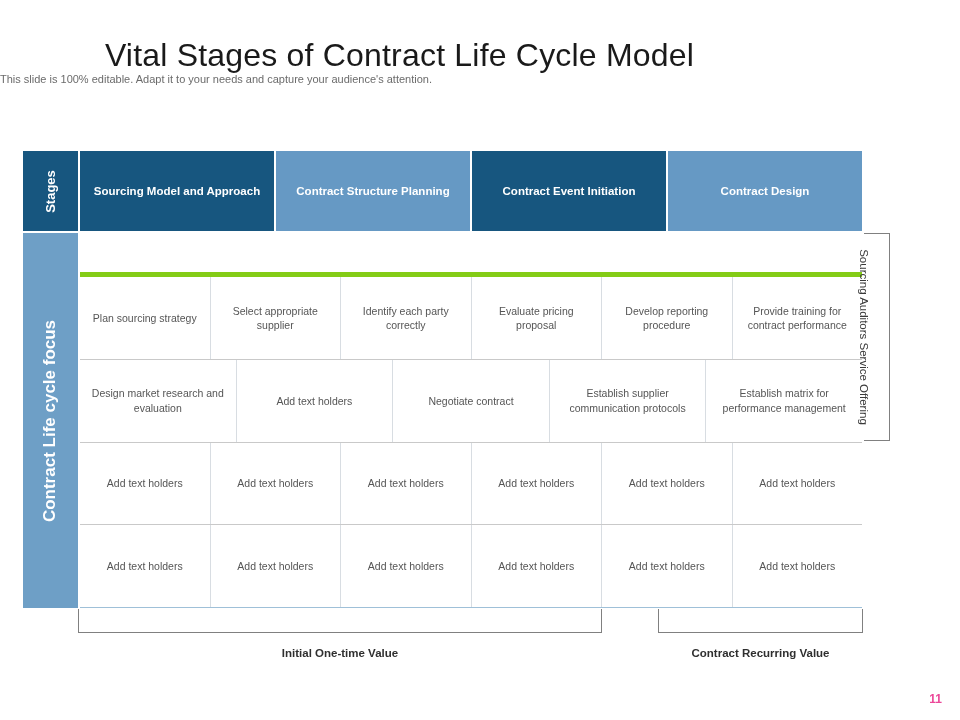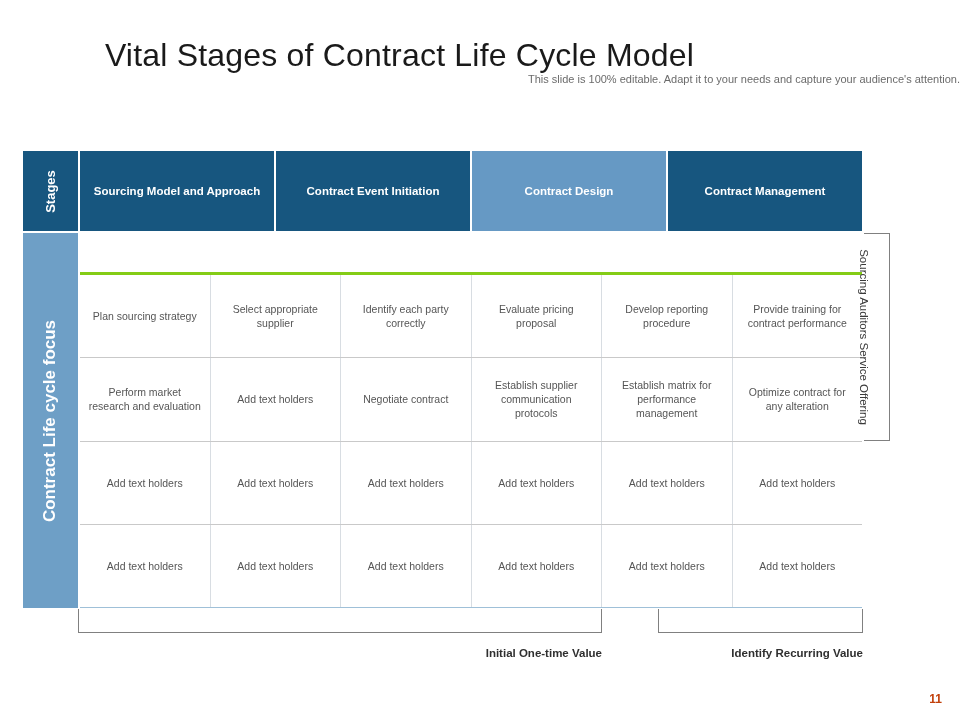--- a/index.html
+++ b/index.html
@@ -25,21 +25,21 @@
     font-size: 32px;
     font-weight: normal;
     color: #1a1a1a;
     letter-spacing: 0.2px;
   }
   #slide-subtitle {
     position: absolute;
     left: 0;
     top: 73px;
     width: 960px;
-    text-align: right;
+    text-align: left;
     font-size: 11px;
     color: #6b6b6b;
   }
 
   
   #matrix {
     position: absolute;
     left: 23px;
     top: 151px;
     width: 839px;
@@ -103,21 +103,21 @@
 
   
   #body-grid {
     position: absolute;
     left: 57px;
     top: 82px;
     right: 0;
     bottom: 0;
     display: flex;
     flex-direction: column;
-    border-top: 3px solid #84cc16;
+    border-top: 5px solid #84cc16;
     margin-top: 39px;
   }
   .brow {
     flex: 1 1 0;
     display: flex;
     border-bottom: 1px solid #c9c9c9;
   }
   .brow:last-child { border-bottom: 1px solid #9fc0d8; }
   .bcell {
     flex: 1 1 0;
@@ -172,77 +172,76 @@
   }
   #bracket-initial { left: 78px;  top: 609px; width: 524px; }
   #bracket-ongoing { left: 658px; top: 609px; width: 205px; }
 
   .bot-label {
     position: absolute;
     top: 647px;
     font-size: 11.5px;
     font-weight: bold;
     color: #2f2f2f;
-    text-align: right;
+    text-align: center;
     white-space: nowrap;
   }
   #label-initial { left: 78px;  width: 524px; }
   #label-ongoing { left: 658px; width: 205px; }
 
   
   #page-number {
     position: absolute;
     right: 18px;
     bottom: 14px;
     font-size: 12px;
     font-weight: bold;
-    color: #c2410c;
+    color: #ec4899;
   }
 </style>
 </head>
 <body>
 
 <h1 id="slide-title">Vital Stages of Contract Life Cycle Model</h1>
 <div id="slide-subtitle">This slide is 100% editable. Adapt it to your needs and capture your audience's attention.</div>
 
 <div id="matrix">
 
   <div id="rail-stages" class="rail">
     <span class="rail-text">Stages</span>
   </div>
 
   <div id="rail-focus" class="rail">
     <span class="rail-text">Contract Life cycle focus</span>
   </div>
 
   <div id="header-row">
     <div class="hcell dark">Sourcing Model and Approach</div>
+    <div class="hcell light">Contract Structure Planning</div>
     <div class="hcell dark">Contract Event Initiation</div>
     <div class="hcell light">Contract Design</div>
-    <div class="hcell dark">Contract Management</div>
   </div>
 
   <div id="body-grid">
 
     <div class="brow">
       <div class="bcell">Plan sourcing strategy</div>
       <div class="bcell">Select appropriate supplier</div>
       <div class="bcell">Identify each party correctly</div>
       <div class="bcell">Evaluate pricing proposal</div>
       <div class="bcell">Develop reporting procedure</div>
       <div class="bcell">Provide training for contract performance</div>
     </div>
 
     <div class="brow">
-      <div class="bcell">Perform market research and evaluation</div>
+      <div class="bcell">Design market research and evaluation</div>
       <div class="bcell">Add text holders</div>
       <div class="bcell">Negotiate contract</div>
       <div class="bcell">Establish supplier communication protocols</div>
       <div class="bcell">Establish matrix for performance management</div>
-      <div class="bcell">Optimize contract for any alteration</div>
     </div>
 
     <div class="brow">
       <div class="bcell">Add text holders</div>
       <div class="bcell">Add text holders</div>
       <div class="bcell">Add text holders</div>
       <div class="bcell">Add text holders</div>
       <div class="bcell">Add text holders</div>
       <div class="bcell">Add text holders</div>
     </div>
@@ -259,15 +258,15 @@
   </div>
 </div>
 
 <div id="right-bracket"></div>
 <div id="right-bracket-label">Sourcing Auditors Service Offering</div>
 
 <div id="bracket-initial" class="bot-bracket"></div>
 <div id="bracket-ongoing" class="bot-bracket"></div>
 
 <div id="label-initial" class="bot-label">Initial One-time Value</div>
-<div id="label-ongoing" class="bot-label">Identify Recurring Value</div>
+<div id="label-ongoing" class="bot-label">Contract Recurring Value</div>
 
 <div id="page-number">11</div>
 
 </body></html>

